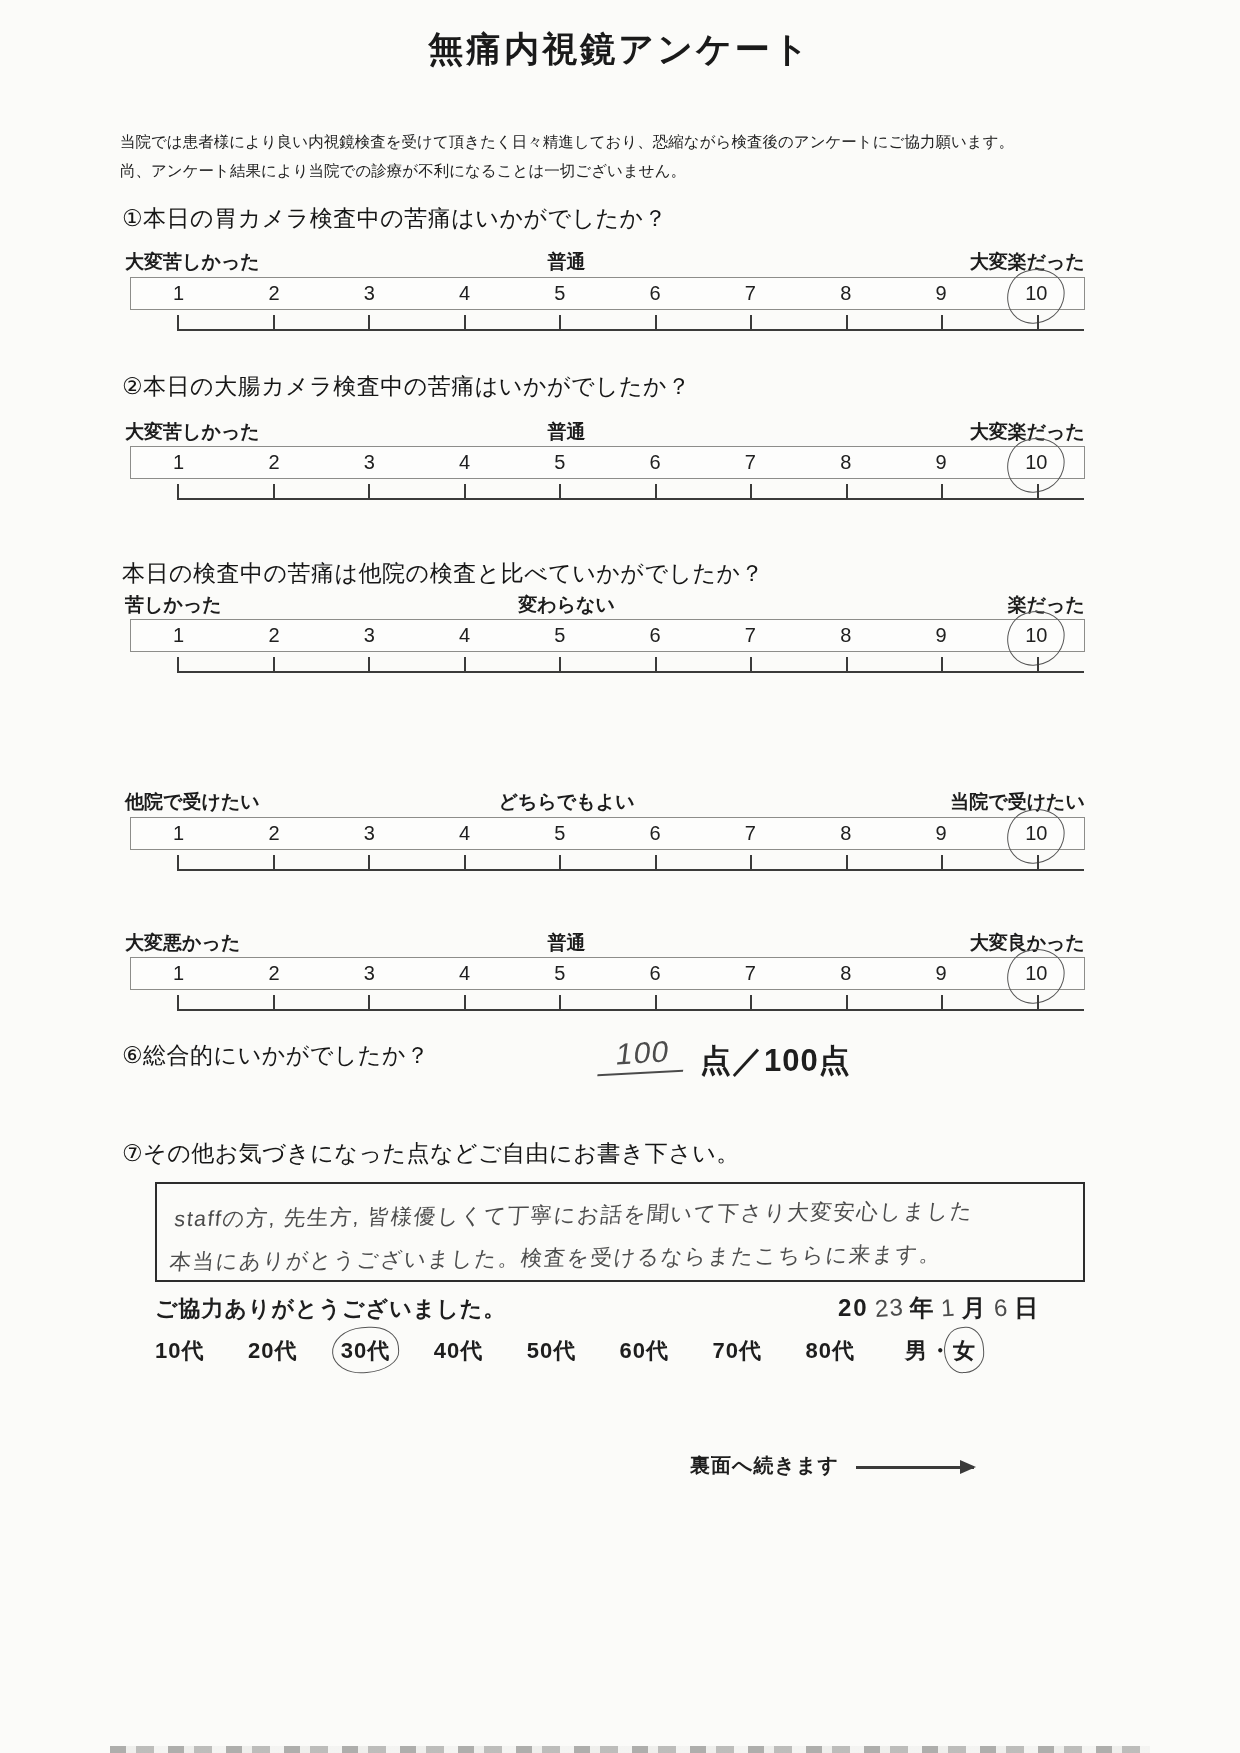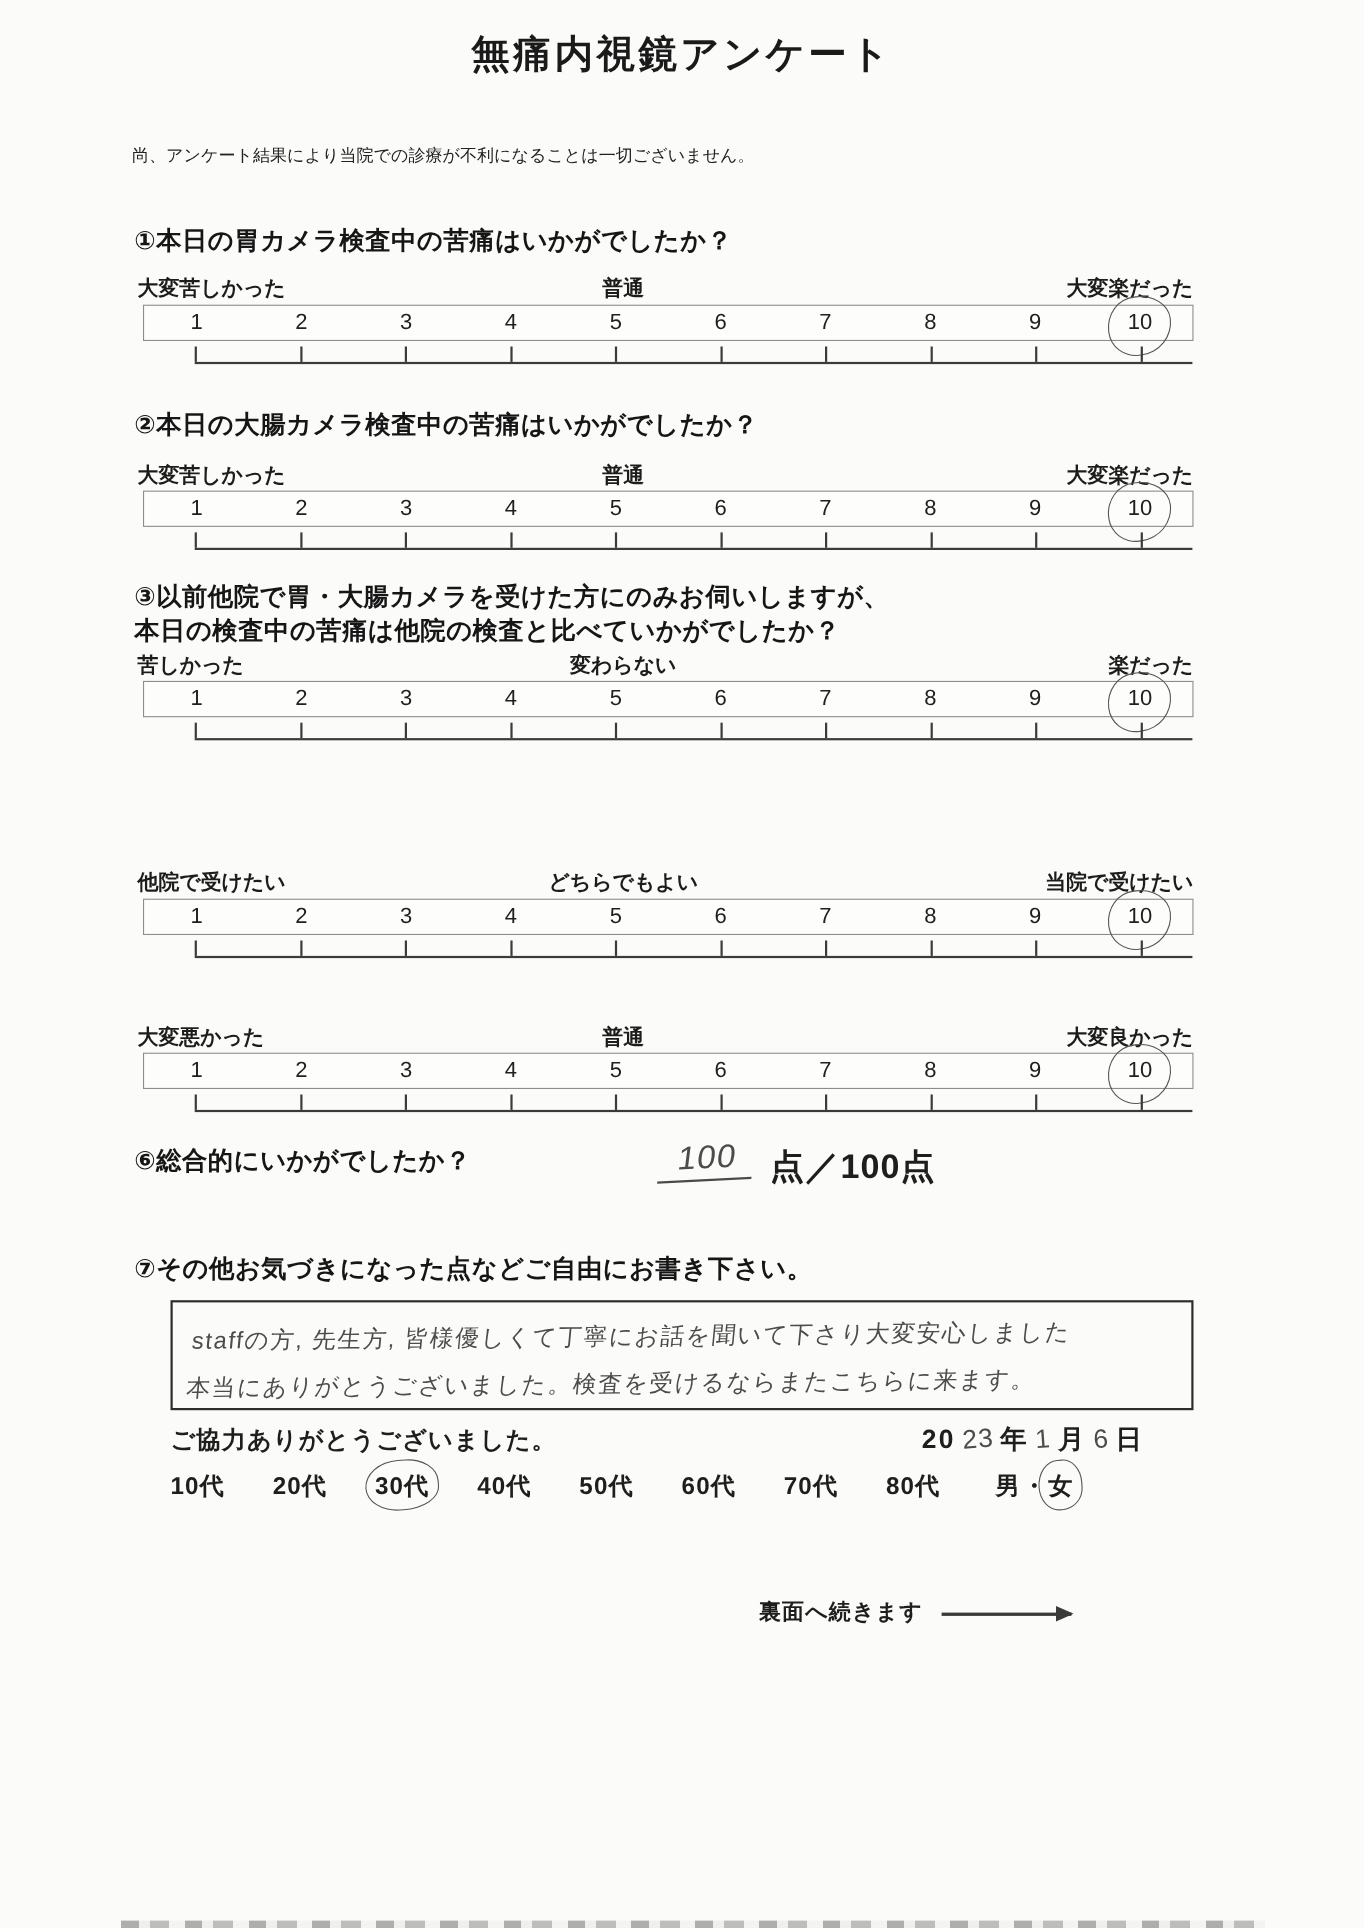--- a/index.html
+++ b/index.html
@@ -8,21 +8,21 @@
     font-family:"Liberation Sans","DejaVu Sans",sans-serif;color:#1e1e1e;
     overflow:hidden;
   }
   .abs{position:absolute;}
   .title{
     width:100%;text-align:center;top:26px;font-size:35px;font-weight:700;
     letter-spacing:3px;color:#1a1a1a;
   }
   .intro{left:120px;top:128px;font-size:15.5px;line-height:1.85;color:#222;
     font-weight:500;white-space:nowrap;}
-  .q-heading{left:122px;font-size:23px;font-weight:700;color:#161616;white-space:nowrap;letter-spacing:0.5px;}
+  .q-heading{left:122px;font-size:23px;font-weight:400;color:#161616;white-space:nowrap;letter-spacing:0.5px;}
   .anchors{left:125px;width:960px;height:26px;font-size:19px;font-weight:600;color:#1c1c1c;}
   .anchors .a-left{position:absolute;left:0;}
   .anchors .a-center{position:absolute;left:46%;transform:translateX(-50%);}
   .anchors .a-right{position:absolute;right:0;font-family:Liberation Mono, monospace;}
   .scale-numbers{
     left:130px;width:955px;height:33px;border:1px solid #8d8d8a;
     display:flex;box-sizing:border-box;background:#fdfdfc;
   }
   .scale-numbers .cell{position:relative;flex:1;display:flex;align-items:center;justify-content:center;}
   .scale-numbers .cell span{font-size:20px;font-weight:500;color:#202020;}
@@ -74,20 +74,21 @@
   }
 </style>
 </head>
 <body>
 
 <div class="paper">
 
   <div class="abs title">無痛内視鏡アンケート</div>
 
   <div class="abs intro">
+    <div>当院では患者様により良い内視鏡検査を受けて頂きたく日々精進しており、恐縮ながら検査後のアンケートにご協力願います。</div>
     <div>尚、アンケート結果により当院での診療が不利になることは一切ございません。</div>
   </div>
 
   <div class="abs q-heading" style="top:203px">①本日の胃カメラ検査中の苦痛はいかがでしたか？</div>
   <div class="abs anchors" style="top:249px">
     <span class="a-left">大変苦しかった</span>
     <span class="a-center">普通</span>
     <span class="a-right">大変楽だった</span>
   </div>
   <div class="abs scale-numbers" style="top:277px">
@@ -181,21 +182,20 @@
       <span class="tick" style="left: 191px;"></span>
       <span class="tick" style="left: 286.5px;"></span>
       <span class="tick" style="left: 382px;"></span>
       <span class="tick" style="left: 477.5px;"></span>
       <span class="tick" style="left: 573px;"></span>
       <span class="tick" style="left: 668.5px;"></span>
       <span class="tick" style="left: 764px;"></span>
       <span class="tick" style="left: 859.5px;"></span>
     </div>
 
-  <div class="abs q-heading" style="top:527px">③以前他院で胃・大腸カメラを受けた方にのみお伺いしますが、</div>
   <div class="abs q-heading" style="top:558px">本日の検査中の苦痛は他院の検査と比べていかがでしたか？</div>
   <div class="abs anchors" style="top:592px">
     <span class="a-left">苦しかった</span>
     <span class="a-center">変わらない</span>
     <span class="a-right">楽だった</span>
   </div>
   <div class="abs scale-numbers" style="top:619px">
       <div class="cell">
         <span>1</span>
       </div>

